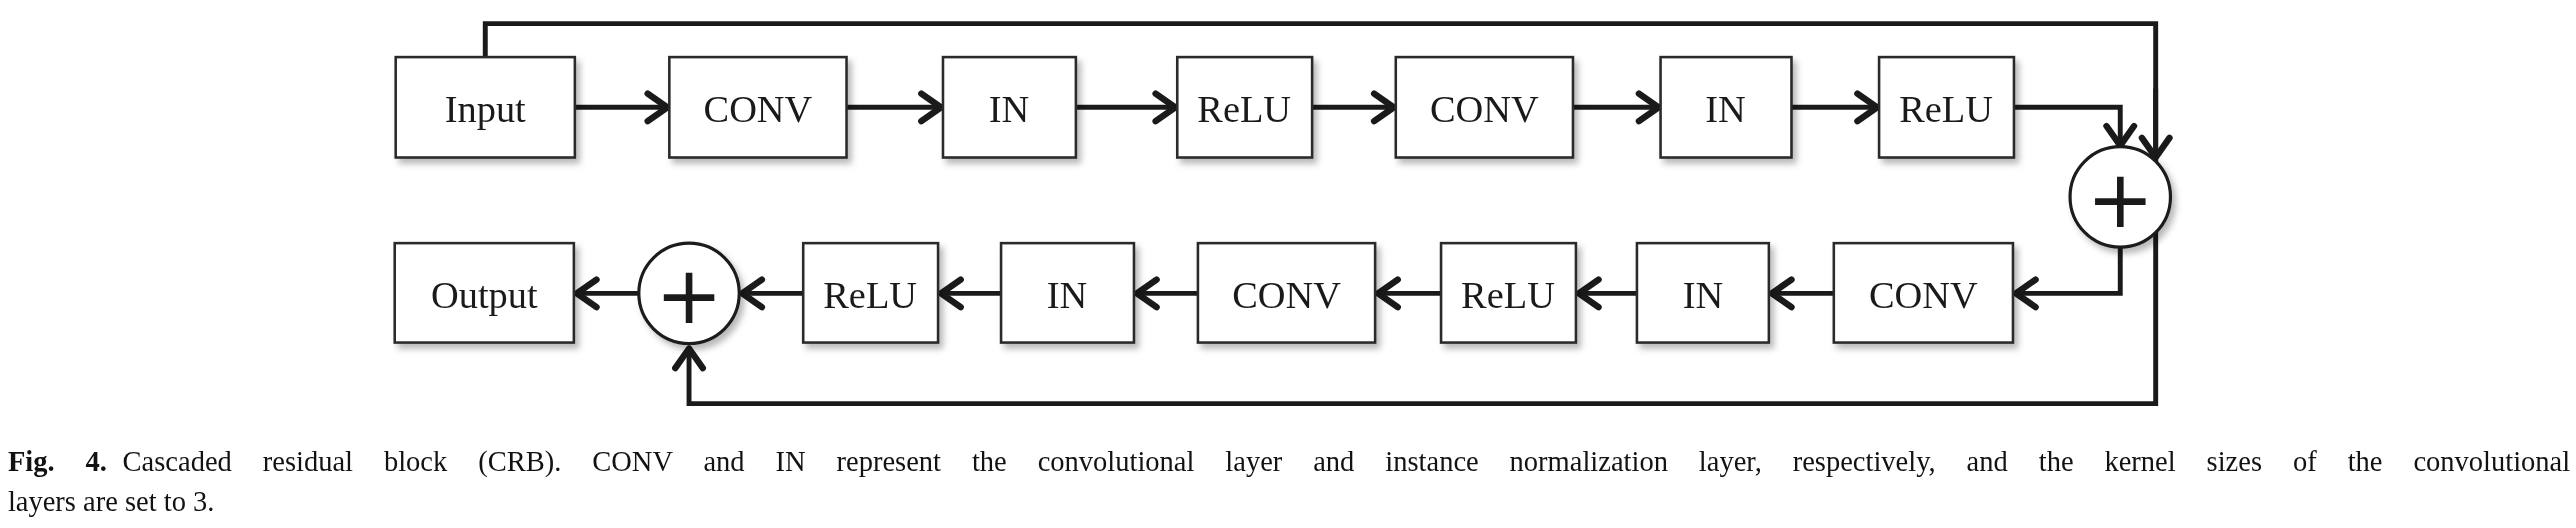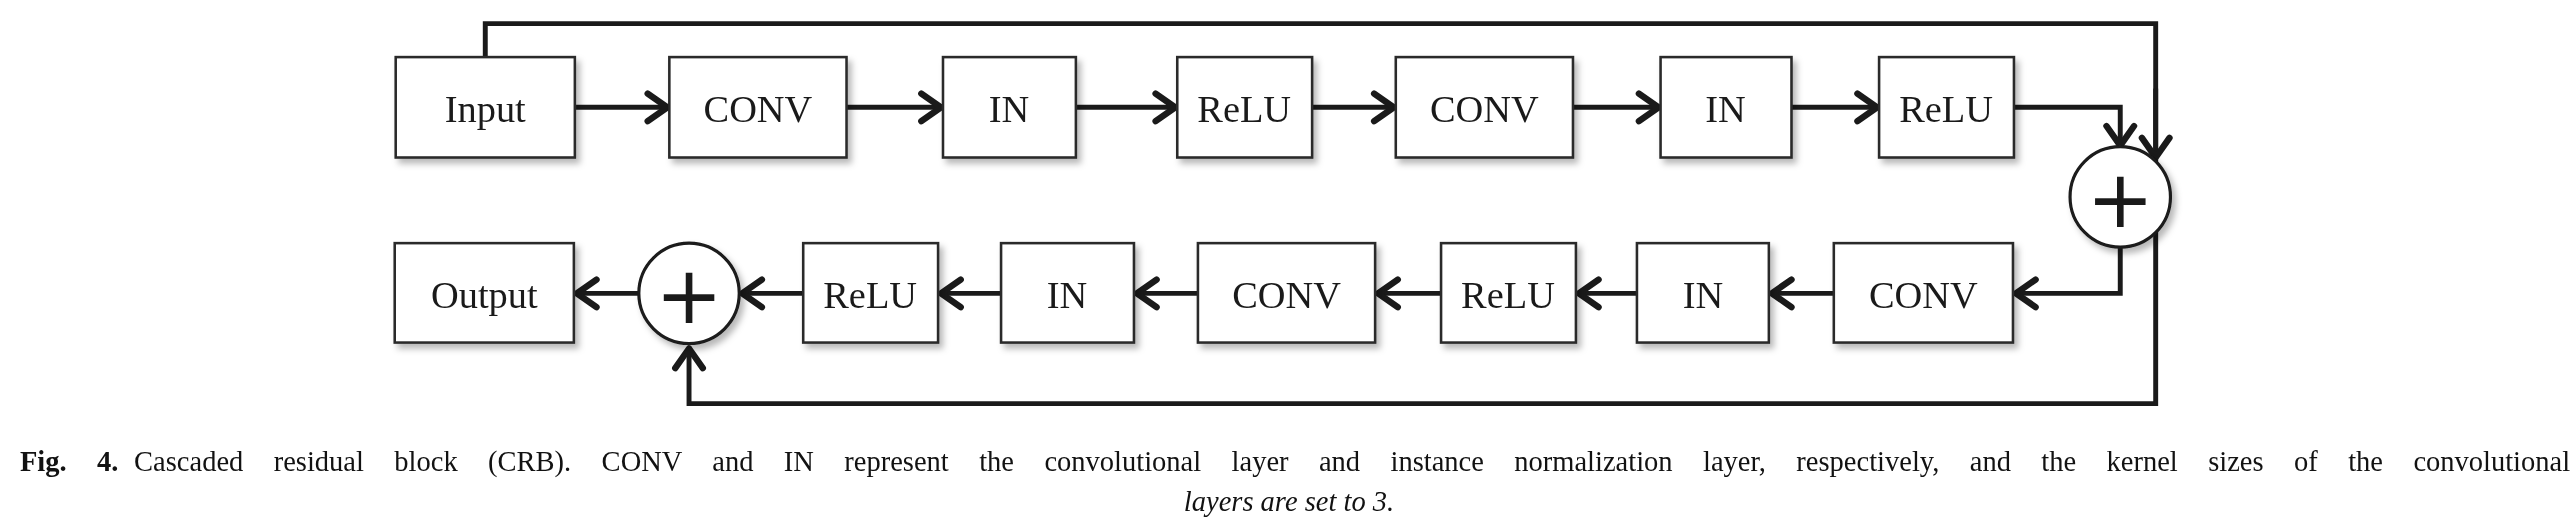--- a/index.html
+++ b/index.html
@@ -40,25 +40,23 @@
     top: 442px;
     padding: 0 5.9px 0 7.9px;
     font-size: 28.5px;
     line-height: 40px;
     color: #121212;
     text-align: justify;
   }
   .caption .cap-line1 {
     text-align: justify;
     text-align-last: justify;
-    margin-left: 12px;
   }
   .caption .cap-line2 {
-    text-align: center;
-    font-style: italic;
+    text-align: left;
   }
   .caption .fig-label {
     font-weight: 700;
     margin-right: 15.7px;
   }
 </style>
 </head>
 <body>
 
 <div class="figure-wrap">

